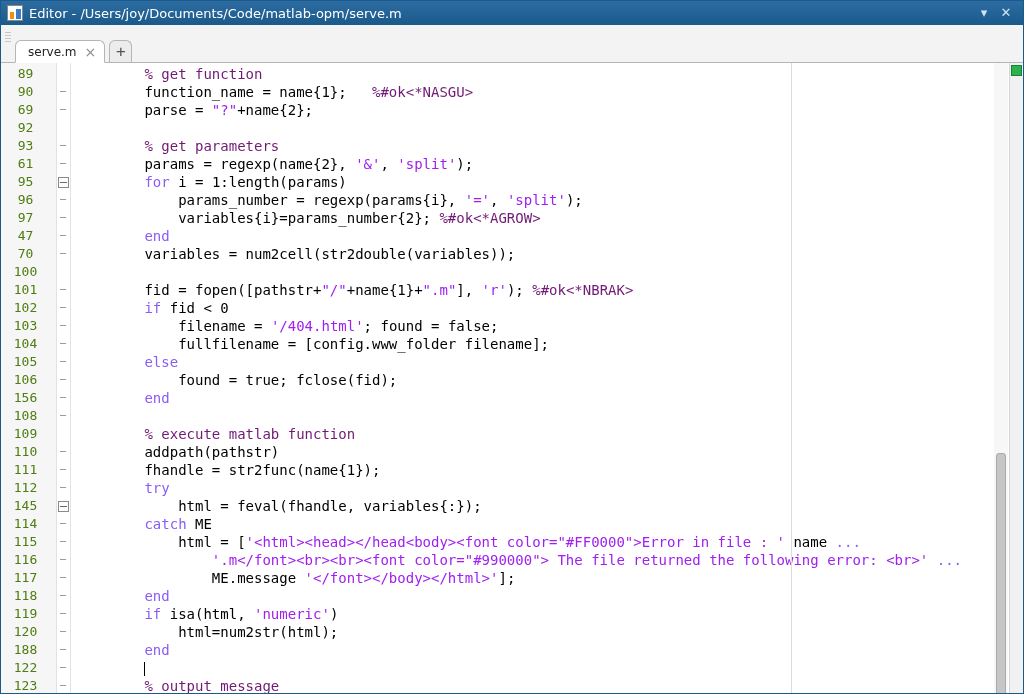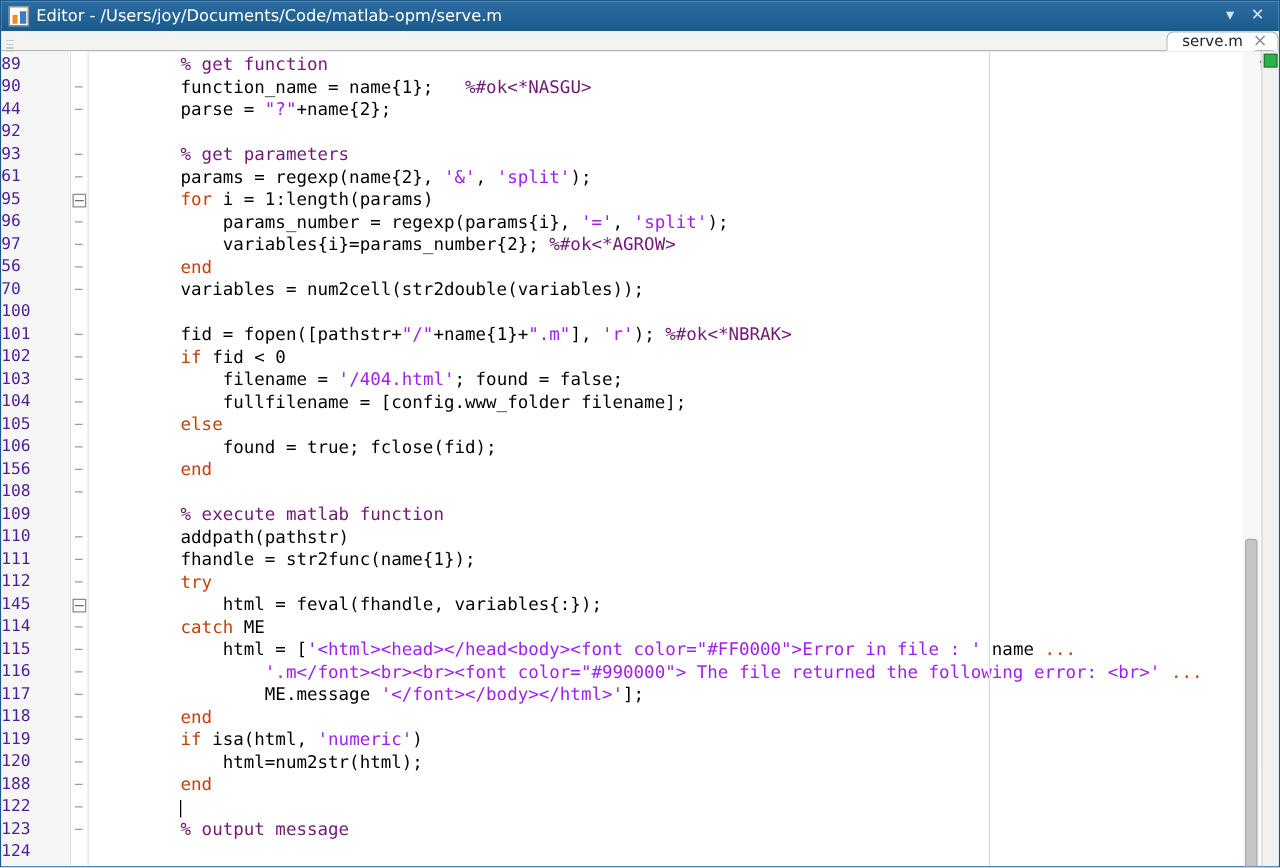--- a/index.html
+++ b/index.html
@@ -4,39 +4,39 @@
 <style>
 * { box-sizing: border-box; margin: 0; padding: 0; }
 html, body { width: 1024px; height: 694px; overflow: hidden; font-family: "DejaVu Sans Mono", Consolas, monospace; background: #fff; }
 .window { width: 1024px; height: 694px; display: flex; flex-direction: column; border: 1px solid #1a5a8a; }
 .titlebar { height: 24px; background: linear-gradient(#2d6ca2, #1a5a8a); color:#fff; display:flex; align-items:center; padding:0 6px; font-family: "DejaVu Sans", Arial, sans-serif; font-size:13px; }
 .titlebar .app-icon { width:16px; height:16px; background:#fff; border:1px solid #888; margin-right:6px; position:relative; }
 .titlebar .app-icon:before { content:""; position:absolute; left:2px; top:6px; width:4px; height:7px; background:#f28c1b; }
 .titlebar .app-icon:after { content:""; position:absolute; left:8px; top:3px; width:5px; height:10px; background:#3b7cc4; }
 .titlebar .tb-title { flex:1; white-space:nowrap; overflow:hidden; }
 .titlebar .tb-btn { width:22px; height:18px; text-align:center; line-height:18px; color:#cfe4f4; cursor:pointer; font-size:13px; }
-.tabstrip { height:16px; background:#f3f3f3; border-bottom:1px solid #b5b5b5; display:flex; align-items:flex-end; padding-left:14px; position:relative;flex-direction:column; }
+.tabstrip { height:38px; background:#f3f3f3; border-bottom:1px solid #b5b5b5; display:flex; align-items:flex-end; padding-left:14px; position:relative; }
 .tabstrip:before { content:""; position:absolute; left:4px; top:7px; width:6px; height:12px; background:repeating-linear-gradient(#999 0 1px, transparent 1px 3px); opacity:.5; }
 .tab { height:23px; padding:0 8px 0 12px; background:#fff; border:1px solid #b5b5b5; border-bottom:1px solid #fff; border-top-left-radius:6px; border-top-right-radius:6px; display:flex; align-items:center; font-family:"DejaVu Sans", Arial, sans-serif; font-size:12px; color:#222; margin-bottom:-1px; }
 .tab .close { margin-left:8px; color:#888; font-size:14px; line-height:1; cursor:pointer; }
 .tab-add { width:23px; height:22px; border:1px solid #b5b5b5; border-bottom:none; background:#ececec; border-top-left-radius:6px; border-top-right-radius:6px; display:flex; align-items:center; justify-content:center; margin-left:4px; margin-bottom:0; color:#555; font-size:16px; line-height:1; cursor:pointer; }
 .editor-pane { flex:1; display:flex; overflow:hidden; position:relative; }
 .gutter { width:56px; background:#f6f6f6; border-right:1px solid #e3e3e3; padding-top:2px; }
 .fold-col { width:14px; background:#fff; border-right:1px solid #e3e3e3; padding-top:2px; }
 .code-col { flex:1; position:relative; overflow:hidden; }
 .lines { font-size:14px; line-height:18px; }
-.gutter .ln { height:18px; text-align:left; padding-right:6px; color:#4c1d95; font-size:13px; }
+.gutter .ln { height:18px; text-align:center; padding-right:6px; color:#4d7c0f; font-size:13px; }
 .fold-col .f { height:18px; text-align:center; color:#8a8a8a; font-size:11px; position:relative; }
 .fold-col .f.dash:before { content:""; position:absolute; left:3px; top:8px; width:6px; height:1px; background:#9a9a9a; }
 .fold-col .f.box:before { content:""; position:absolute; left:1px; top:4px; width:9px; height:9px; border:1px solid #8a8a8a; background:#fff; }
 .fold-col .f.box:after { content:""; position:absolute; left:3px; top:9px; width:7px; height:1px; background:#6a6a6a; }
 .code-col pre { margin:0; padding:2px 0 0 6px; font-family:"DejaVu Sans Mono", Consolas, monospace; font-size:14px; line-height:18px; white-space:pre; color:#000; }
 .c-com { color:#701a75; }
 .c-str { color:#a020f0; }
-.c-kw  { color:#c2410c;text-align:right; }
+.c-kw  { color:#8b5cf6;text-align:right; }
 .print-margin { position:absolute; top:0; bottom:0; left:720px; width:1px; background:#dcdcdc; }
 .cursor { display:inline-block; width:1px; height:14px; background:#000; vertical-align:text-bottom; }
 .msgbar { position:absolute; right:0; top:0; bottom:0; width:14px; background:#f1f1f1; border-left:1px solid #d5d5d5; }
 .msgbar .ok { position:absolute; top:2px; left:1px; width:11px; height:11px; background:#2bb24c; border:1px solid #1a7e34; }
 .scrollbar { position:absolute; right:15px; top:0; bottom:0; width:14px; background:#f7f7f7; }
 .scrollbar .thumb { position:absolute; left:2px; width:10px; background:#c6c6c6; border:1px solid #a9a9a9; border-radius:3px; top:390px; height:270px; }
 </style>
 </head>
 <body>
 
@@ -54,28 +54,28 @@
       <span>serve.m</span>
       <span class="close">×</span>
     </div>
     <div class="tab-add">+</div>
   </div>
 
   <div class="editor-pane">
     <div class="gutter lines" id="gutter">
         <div class="ln">89</div>
         <div class="ln">90</div>
-        <div class="ln">44</div>
+        <div class="ln">69</div>
         <div class="ln">92</div>
         <div class="ln">93</div>
         <div class="ln">61</div>
         <div class="ln">95</div>
         <div class="ln">96</div>
         <div class="ln">97</div>
-        <div class="ln">56</div>
+        <div class="ln">47</div>
         <div class="ln">70</div>
         <div class="ln">100</div>
         <div class="ln">101</div>
         <div class="ln">102</div>
         <div class="ln">103</div>
         <div class="ln">104</div>
         <div class="ln">105</div>
         <div class="ln">106</div>
         <div class="ln">156</div>
         <div class="ln">108</div>

